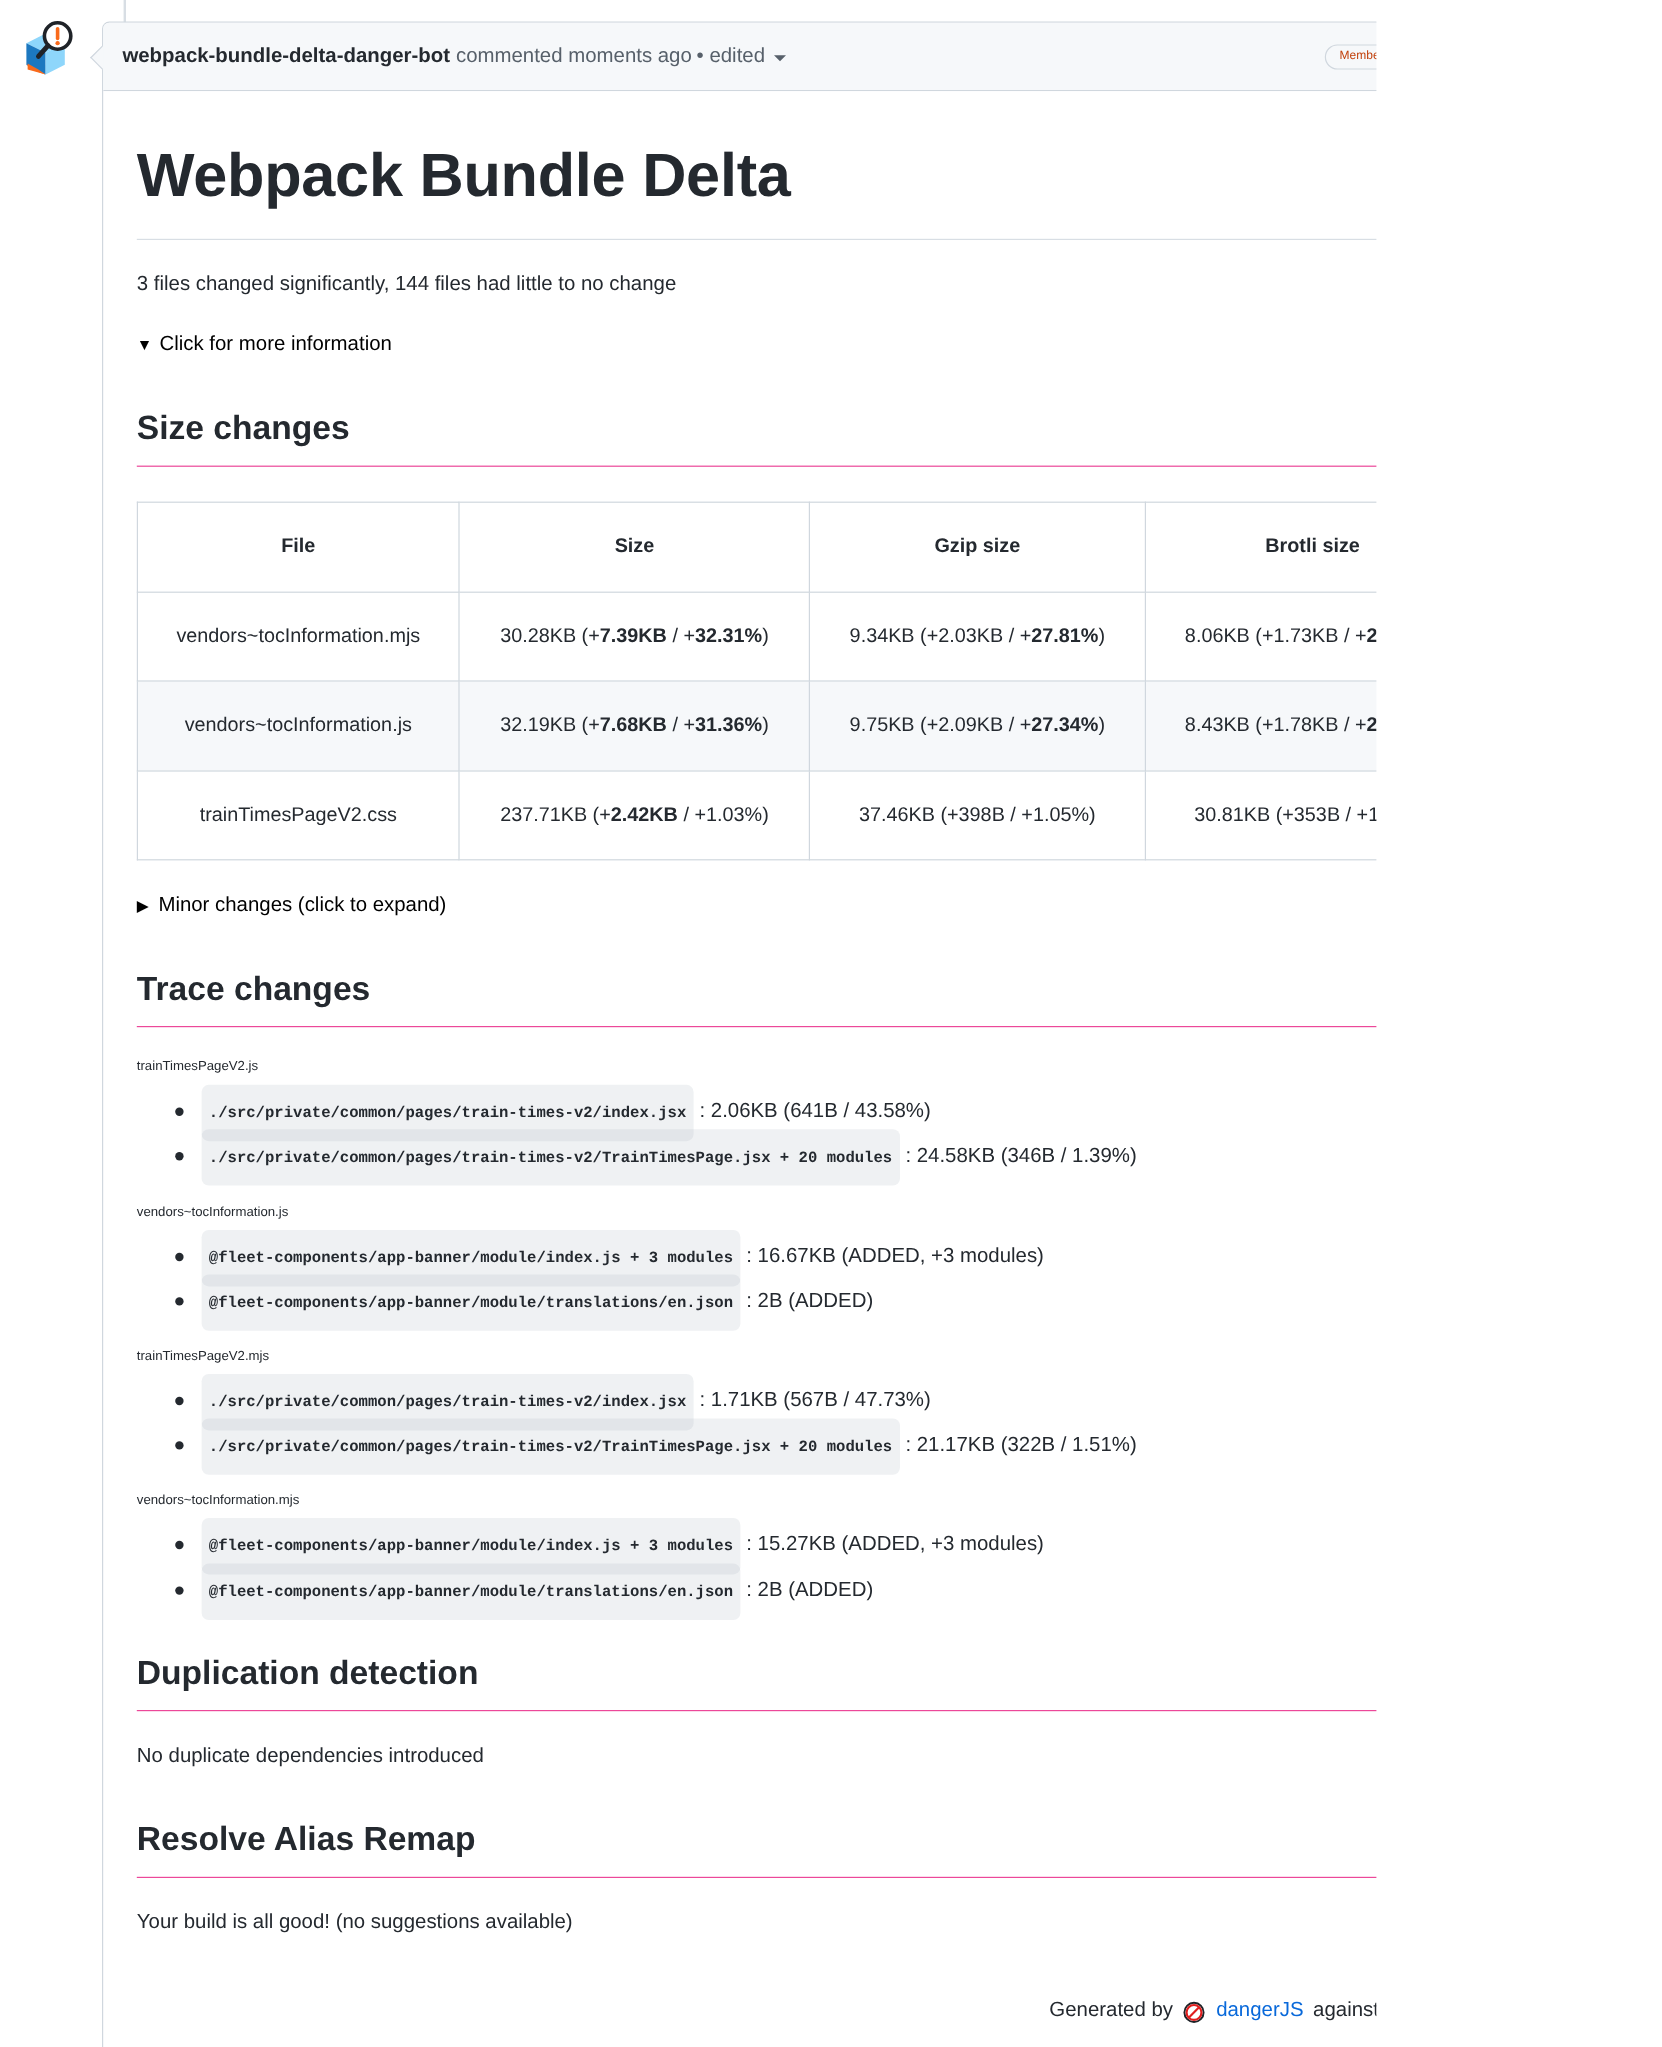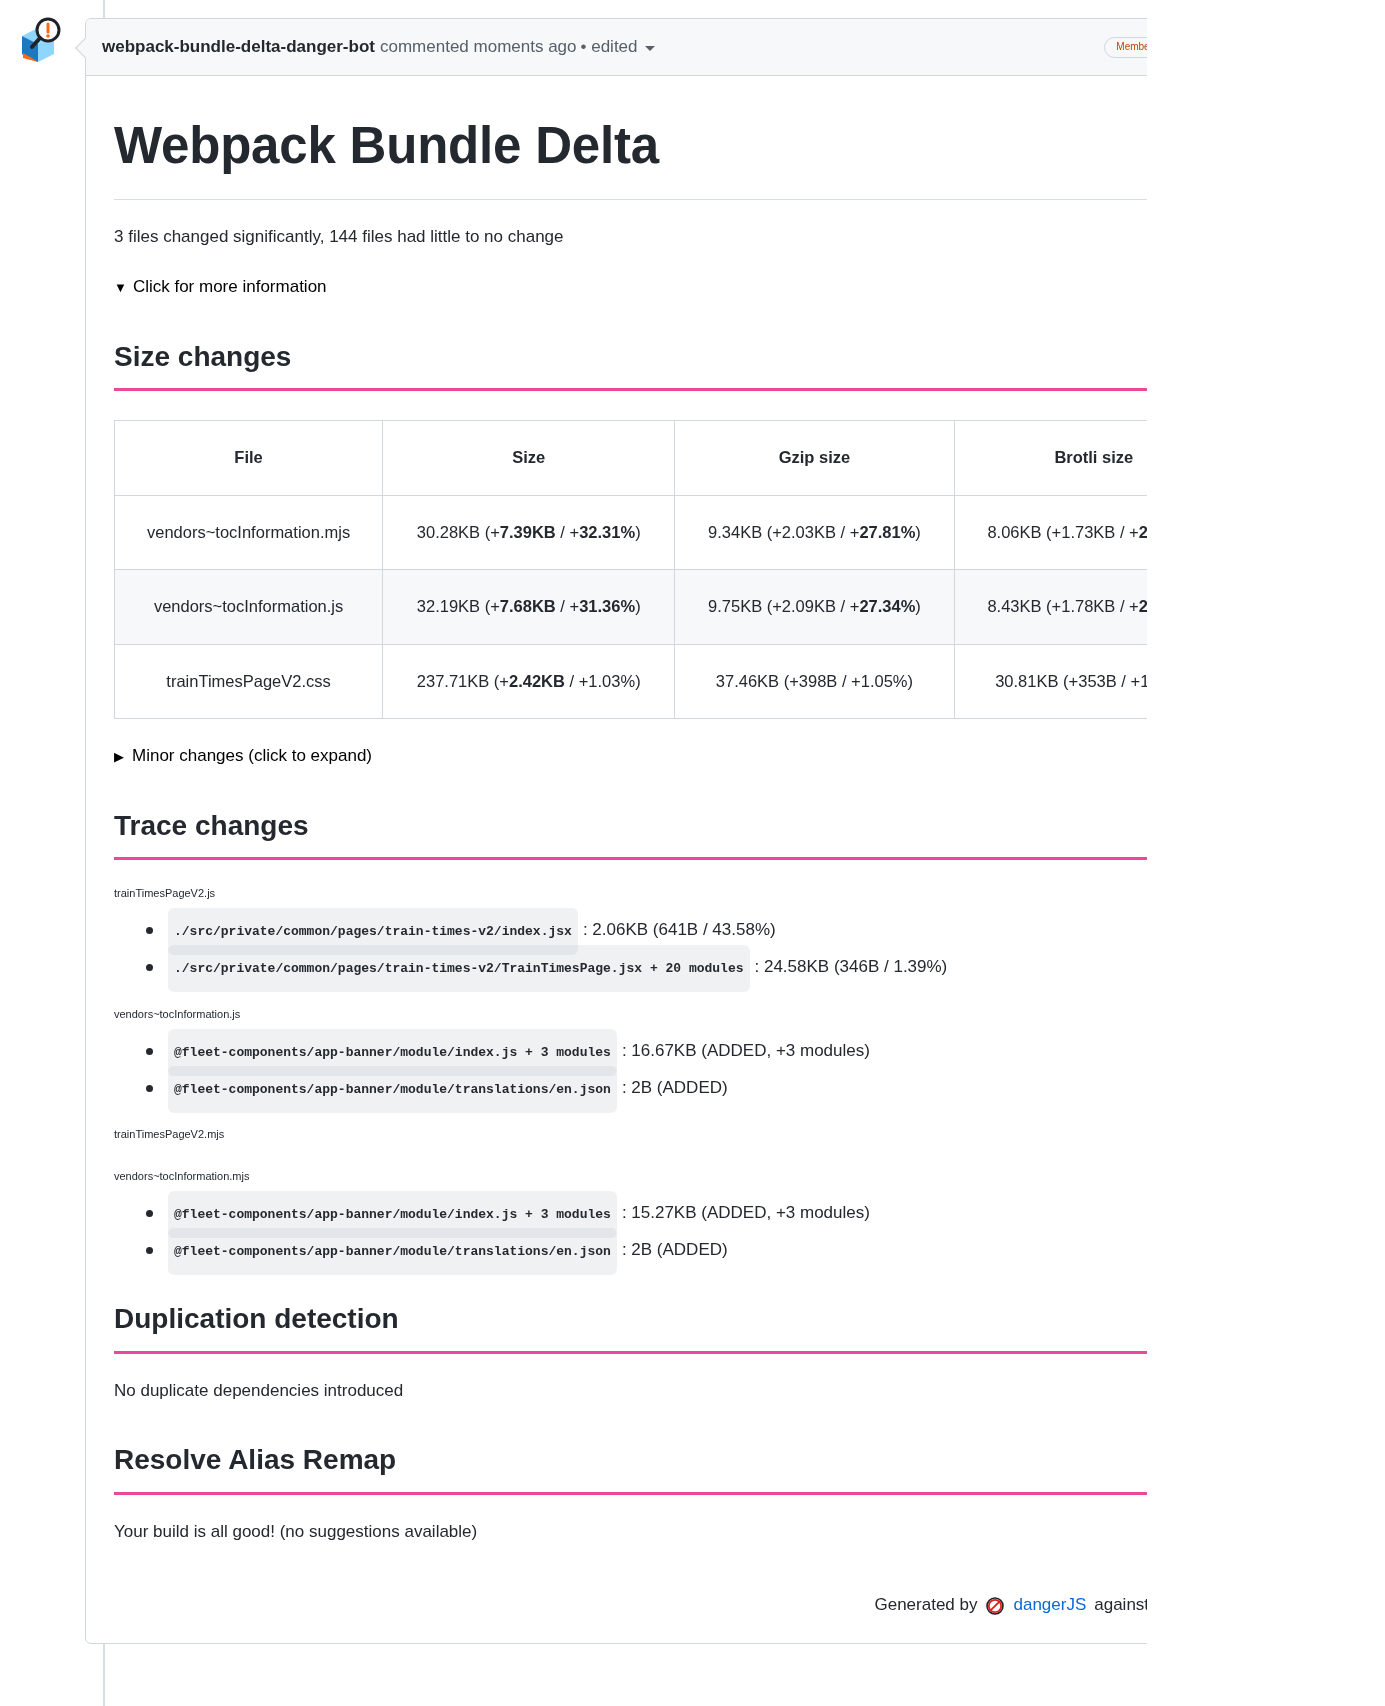--- a/index.html
+++ b/index.html
@@ -133,21 +133,21 @@
     margin: 8px 0 0;
     padding-bottom: 14px;
     border-bottom: 1px solid #d8dee4;
     letter-spacing: -0.2px;
   }
   h2.doc-h2 {
     font-size: 28px;
     font-weight: 600;
     margin: 34px 0 0;
     padding-bottom: 10px;
-    border-bottom: 3px solid #ec4899;
+    border-bottom: 1px solid #ec4899;
   }
   p.para {
     margin: 24px 0 0;
     font-size: 17px;
   }
   .summary-row {
     margin: 24px 0 0;
     font-size: 17px;
     color: #000000;
     cursor: pointer;
@@ -361,20 +361,24 @@
         <li><code class="code">./src/private/common/pages/train-times-v2/TrainTimesPage.jsx + 20 modules</code><span class="after-code">: 24.58KB (346B / 1.39%)</span></li>
       </ul>
 
       <p class="trace-file">vendors~tocInformation.js</p>
       <ul class="trace-list">
         <li><code class="code">@fleet-components/app-banner/module/index.js + 3 modules</code><span class="after-code">: 16.67KB (ADDED, +3 modules)</span></li>
         <li><code class="code">@fleet-components/app-banner/module/translations/en.json</code><span class="after-code">: 2B (ADDED)</span></li>
       </ul>
 
       <p class="trace-file">trainTimesPageV2.mjs</p>
+      <ul class="trace-list">
+        <li><code class="code">./src/private/common/pages/train-times-v2/index.jsx</code><span class="after-code">: 1.71KB (567B / 47.73%)</span></li>
+        <li><code class="code">./src/private/common/pages/train-times-v2/TrainTimesPage.jsx + 20 modules</code><span class="after-code">: 21.17KB (322B / 1.51%)</span></li>
+      </ul>
 
       <p class="trace-file">vendors~tocInformation.mjs</p>
       <ul class="trace-list">
         <li><code class="code">@fleet-components/app-banner/module/index.js + 3 modules</code><span class="after-code">: 15.27KB (ADDED, +3 modules)</span></li>
         <li><code class="code">@fleet-components/app-banner/module/translations/en.json</code><span class="after-code">: 2B (ADDED)</span></li>
       </ul>
 
       <h2 class="doc-h2">Duplication detection</h2>
       <p class="para">No duplicate dependencies introduced</p>
 

